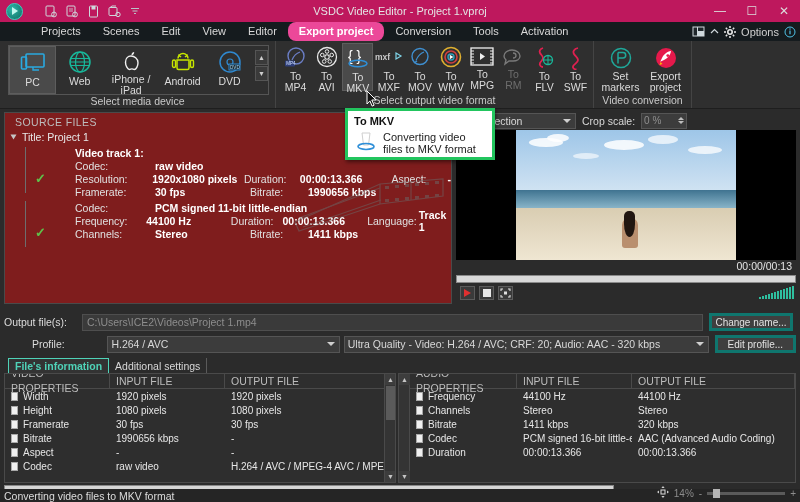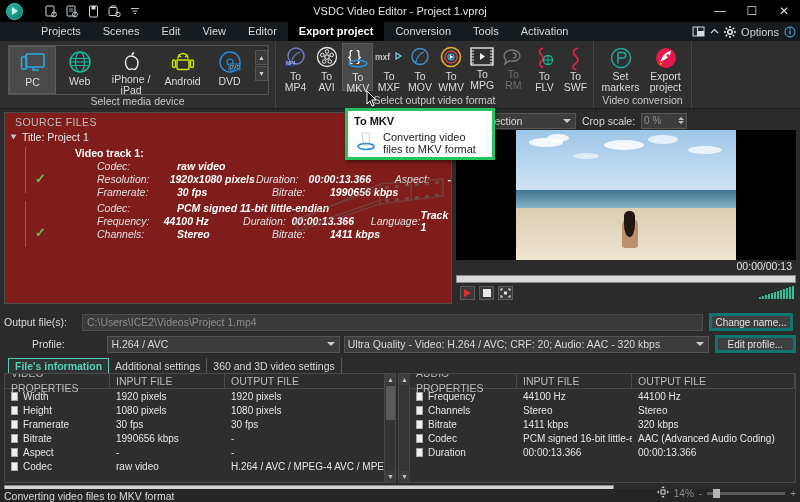--- a/index.html
+++ b/index.html
@@ -9,21 +9,21 @@
     font-family: "Liberation Sans", sans-serif;
     font-size: 11px;
     color: #d6d6d6;
     overflow: hidden;
   }
   .app { position: relative; width: 800px; height: 502px; }
 
   
   .titlebar {
     position: absolute; left: 0; top: 0; width: 800px; height: 22px;
-    background: #000000;
+    background: #be185d;
     display: flex; align-items: center; gap: 8px;
   }
   .logo-btn {
     width: 28px; height: 22px; display: flex; align-items: center; justify-content: center;
   }
   .logo-circle {
     width: 17px; height: 17px; border-radius: 50%;
     background: radial-gradient(circle at 35% 35%, #2fb9a8, #0d6b63);
     border: 1px solid #3ad4be;
     display: flex; align-items: center; justify-content: center;
@@ -52,21 +52,21 @@
   
   .menubar {
     position: absolute; left: 0; top: 22px; width: 800px; height: 19px;
     background: #151b1e;
     display: flex; align-items: center;
   }
   .menu-items { display: flex; align-items: center; margin-left: 30px; }
   .menu-item {
     padding: 0 11px; height: 19px; line-height: 19px; font-size: 11px; color: #d9d9d9;
   }
-  .menu-item.active { background: #000000; color: #ffffff; font-weight: bold; }
+  .menu-item.active { background: #ec4899; color: #ffffff; font-weight: bold; border-radius: 8px; }
   .menu-right {
     position: absolute; right: 4px; top: 0; height: 19px;
     display: flex; align-items: center; gap: 5px; font-size: 11px; color: #d0d0d0;
   }
   .mr-icon { display: flex; align-items: center; justify-content: center; }
 
   
   .ribbon {
     position: absolute; left: 0; top: 41px; width: 800px; height: 68px;
     background: #2f2f2f;
@@ -131,21 +131,21 @@
   .tri.open { transform: rotate(90deg); }
   .proj-title { color: #e8e8e8; }
   .track-block { position: relative; padding-left: 22px; }
   .vline {
     position: absolute; left: 20px; top: 0; bottom: 10px; width: 1px; background: #6d6d6d;
   }
   .check {
     position: absolute; left: 30px; color: #5fc14a; font-size: 13px; font-weight: bold;
   }
   .thead { color: #ffffff; font-weight: bold; font-size: 10.5px; padding-left: 48px; }
-  .trow { display: flex; font-size: 10.5px; height: 13px; align-items: center; padding-left: 70px; font-style: italic; }
+  .trow { display: flex; font-size: 10.5px; height: 13px; align-items: center; padding-left: 48px; }
   .tk { color: #e0e0e0; width: 80px; }
   .tv { color: #ffffff; font-weight: bold; }
   .tv.w95 { width: 95px; }
   .tk.w58 { width: 58px; }
   .film {
     position: absolute; right: 6px; bottom: 6px; opacity: .5;
   }
 
   
   .prevbar {
@@ -793,21 +793,20 @@
       <span class="arr"></span>
     </div>
     <div class="btn" style="width:84px;margin-left:6px;">
       <span>Edit profile...</span>
     </div>
   </div>
 
   <div class="tabs">
     <div class="tab active">File's information</div>
     <div class="tab">Additional settings</div>
-    <div class="tab">360 and 3D video settings</div>
   </div>
 
   <div class="proptable pt-left">
     <div class="pt-head">
       <div class="c1">VIDEO PROPERTIES</div>
       <div class="c2">INPUT FILE</div>
       <div class="c3">OUTPUT FILE</div>
     </div>
     <div class="pt-row">
       <div class="c1">

